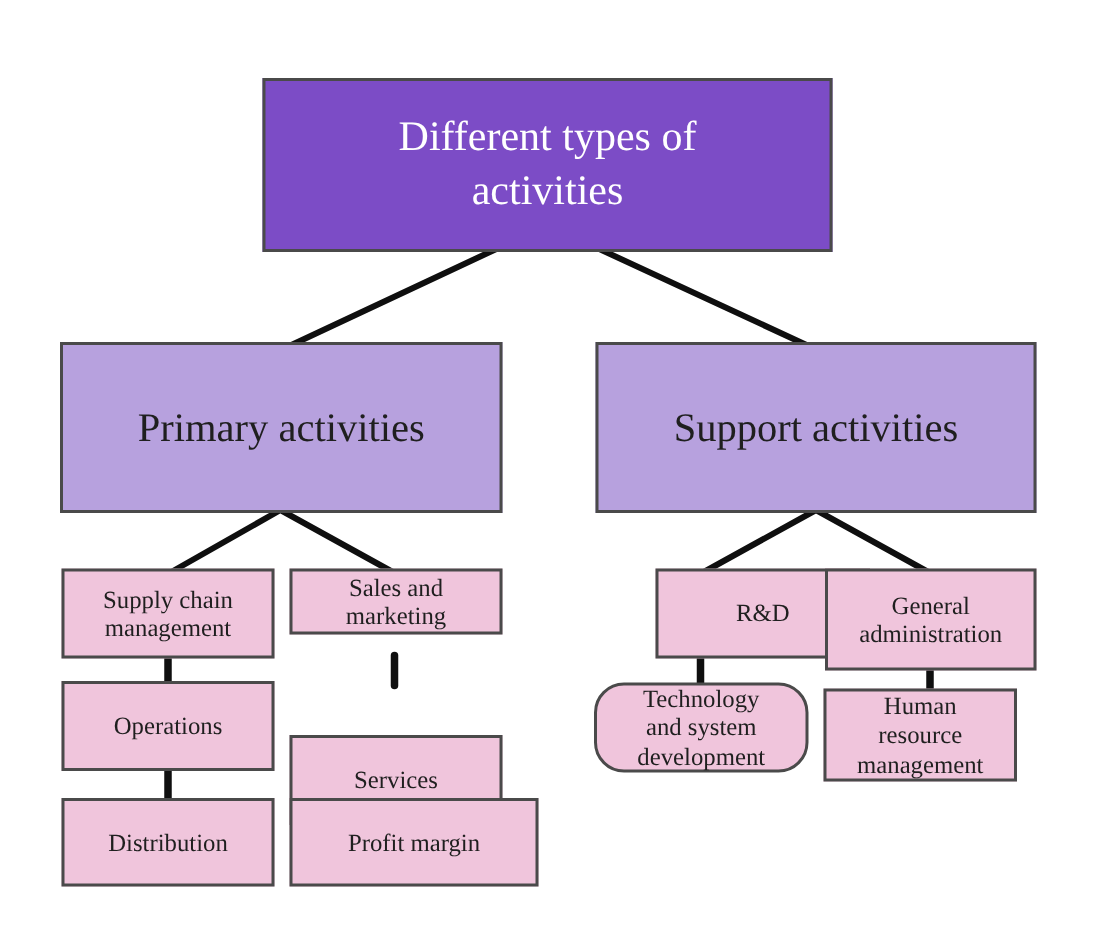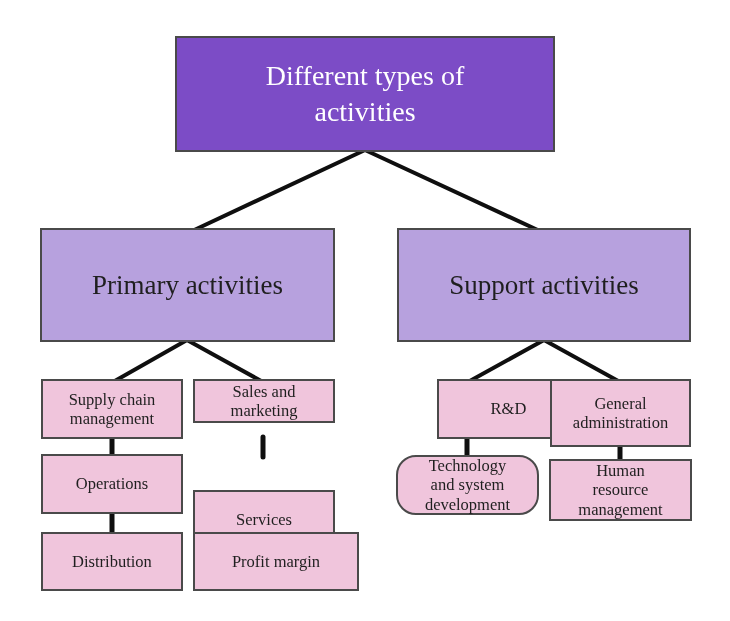--- a/index.html
+++ b/index.html
@@ -47,21 +47,21 @@
     background: var(--leaf-fill);
     display: flex;
     align-items: center;
     justify-content: center;
     text-align: center;
   }
   .box .label {
     white-space: pre-line;
     color: var(--text);
   }
-  .box.root { background: var(--root-fill); }
+  .box.root { background: var(--root-fill); margin-top: 16px; }
   .box.root .label {
     color: var(--root-text);
     font-size: 28px;
     line-height: 1.3;
   }
   .box.l2 { background: var(--level2-fill); text-align: right; }
   .box.l2 .label {
     font-size: 27px;
     line-height: 1.2;
   }
@@ -134,19 +134,19 @@
     <span class="label">General
 administration</span>
   </div>
 
   <div class="box leaf" style="left:396px; top:455px; width:143px; height:60px;border-radius:20px;">
     <span class="label">Technology
 and system
 development</span>
   </div>
 
-  <div class="box leaf" style="left:549px; top:459px; width:143px; height:62px;">
+  <div class="box leaf" style="left:549px; top:459px; width:129px; height:62px;">
     <span class="label">Human
 resource
 management</span>
   </div>
 
 </div>
 
 </body></html>

